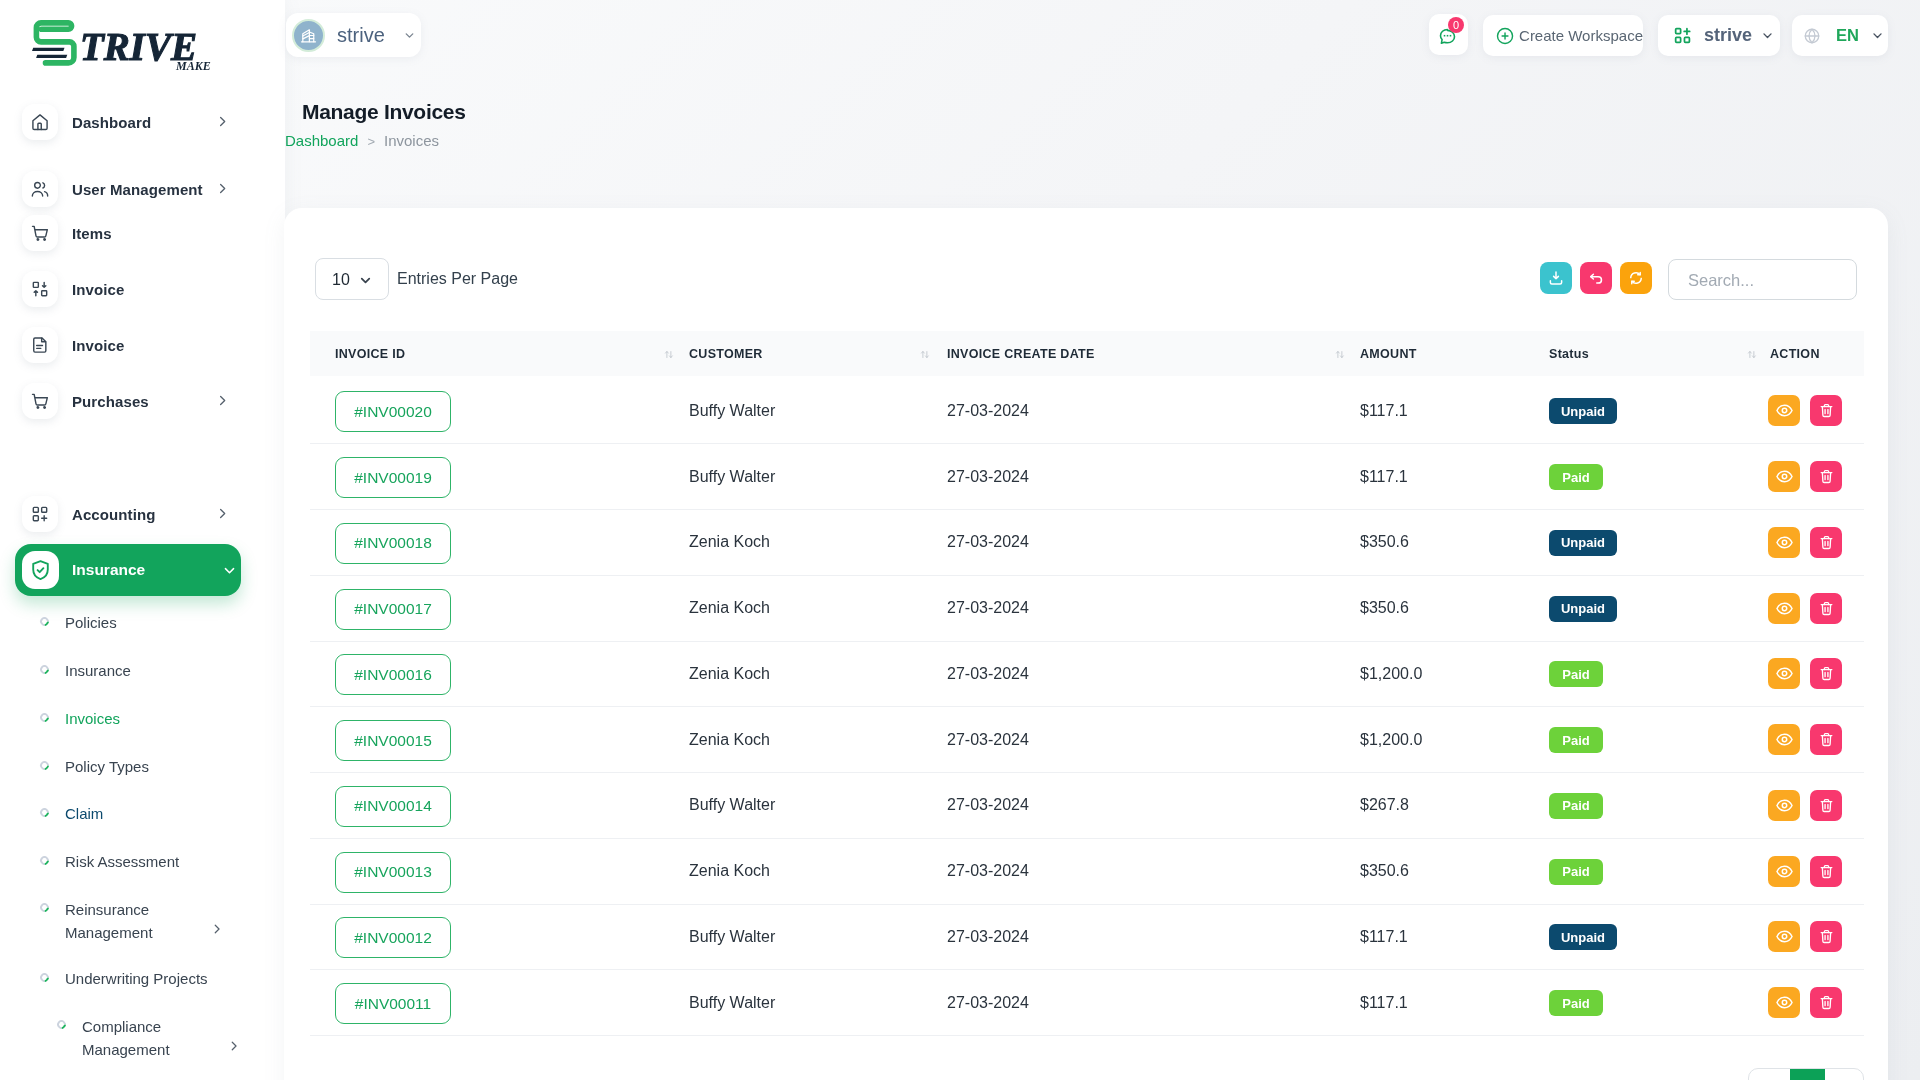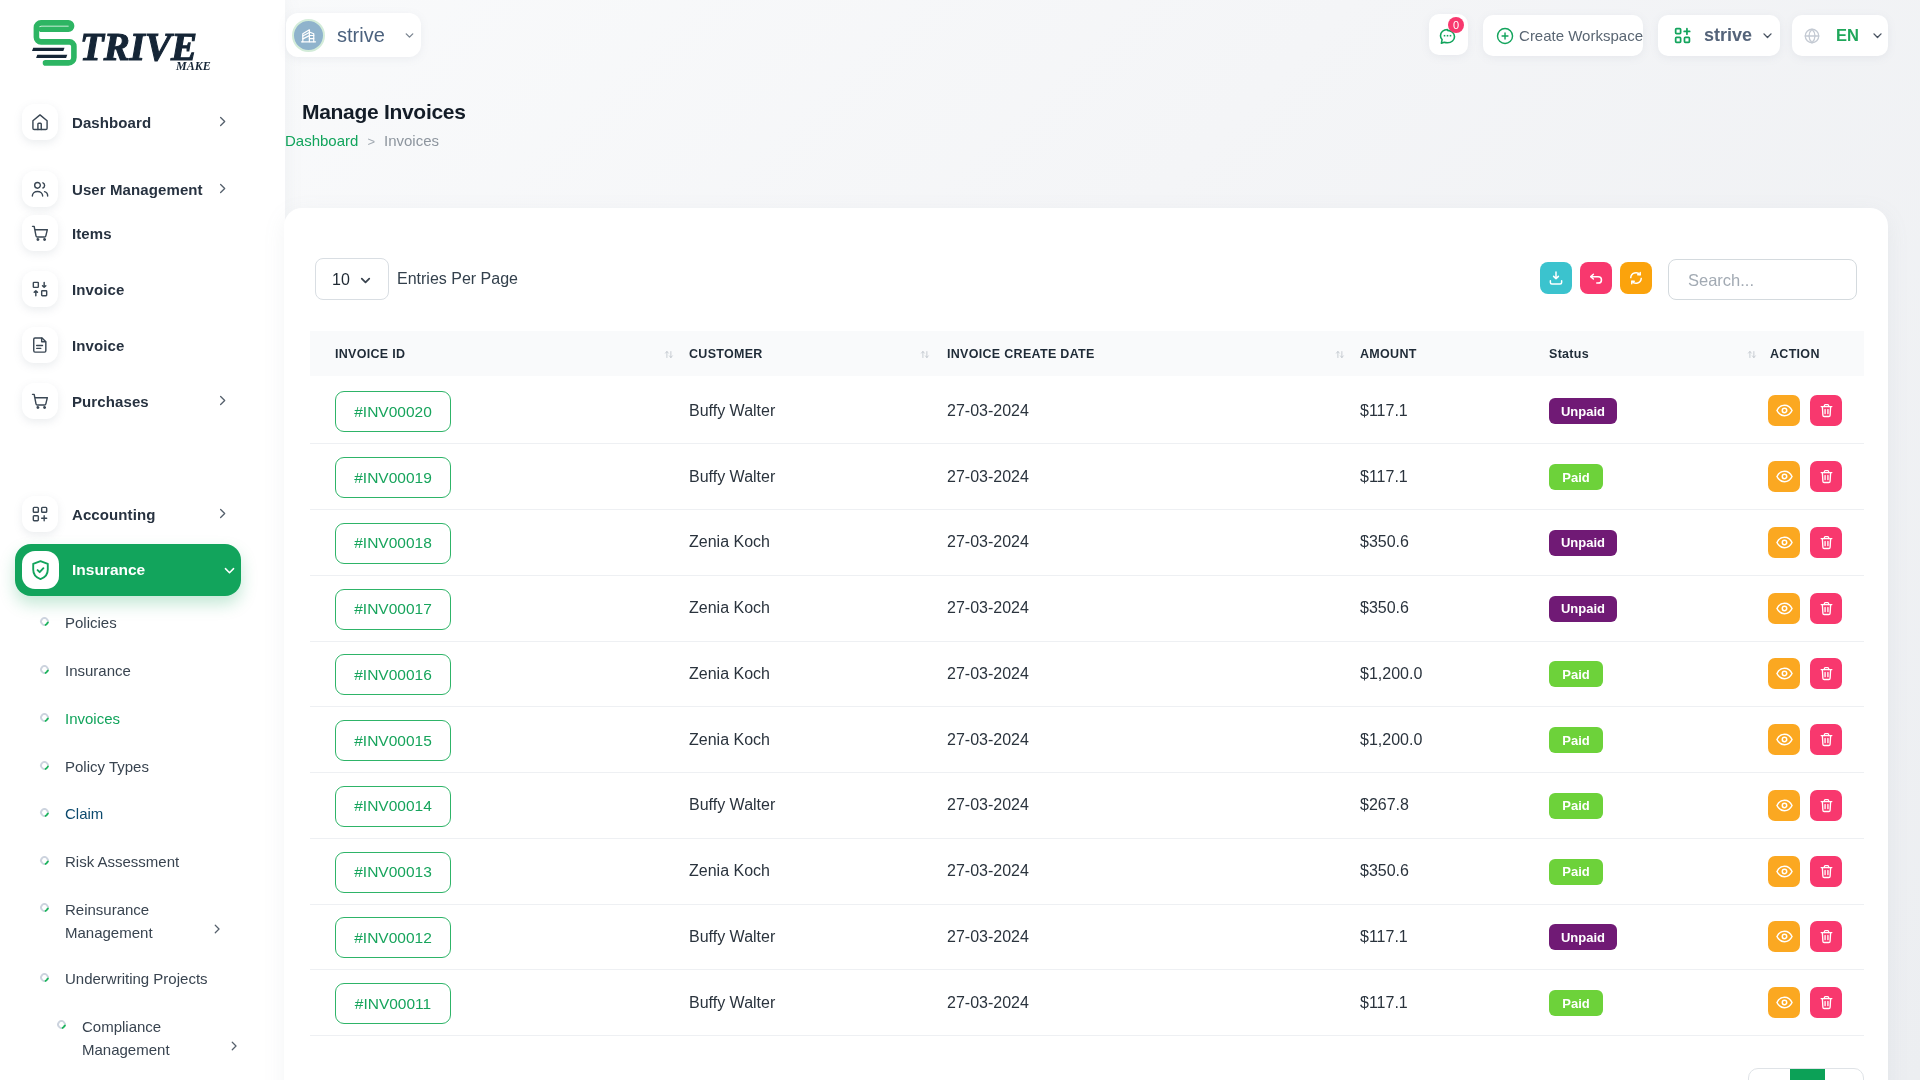--- a/index.html
+++ b/index.html
@@ -48,21 +48,21 @@
 .search span { position:absolute; left:19px; top:0; height:40px; display:flex; align-items:center; font-size:16.5px; color:#a2aab3; }
 
 
 .thead { position:absolute; left:26px; top:123px; width:1554px; height:45px; background:#f9fafb; }
 .th { position:absolute; top:0; height:45px; display:flex; align-items:center; font-size:12.5px; font-weight:700; color:#1f2b37; letter-spacing:0.3px; }
 .sort { position:absolute; top:16px; width:14px; height:14px; }
 .trow { position:absolute; left:26px; width:1554px; height:66px; border-bottom:1px solid #eef0f3; }
 .cell { position:absolute; top:0; height:65px; display:flex; align-items:center; font-size:16px; color:#2a333d; }
 .invbtn { position:absolute; left:25px; top:13px; width:116px; height:41px; border:1.5px solid #2eb468; border-radius:9px; display:flex; align-items:center; justify-content:center; font-size:15.5px; color:#17a45c; }
 .pill { position:absolute; top:20px; height:26px; border-radius:6px; display:flex; align-items:center; justify-content:center; color:#fff; font-size:13px; font-weight:700; }
-.pill.unpaid { left:1239px; width:68px; background:#701a75; }
+.pill.unpaid { left:1239px; width:68px; background:#0c4a6e; }
 .pill.paid { left:1239px; width:54px; background:#6dd23a;text-align:right; }
 .abtn { position:absolute; top:17px; width:32px; height:31px; border-radius:7px; display:flex; align-items:center; justify-content:center; }
 .abtn.eye { left:1458px; background:#fba821; }
 .abtn.del { left:1500px; background:#f8386e; }
 .pagin { position:absolute; left:1464px; top:860px; width:116px; height:40px; border:1px solid #dfe3e7; border-radius:10px; background:#fff; }
 .pagin .on { position:absolute; left:41px; top:0; width:35px; height:40px; background:#0ca157; }
 </style>
 </head>
 <body>
 

